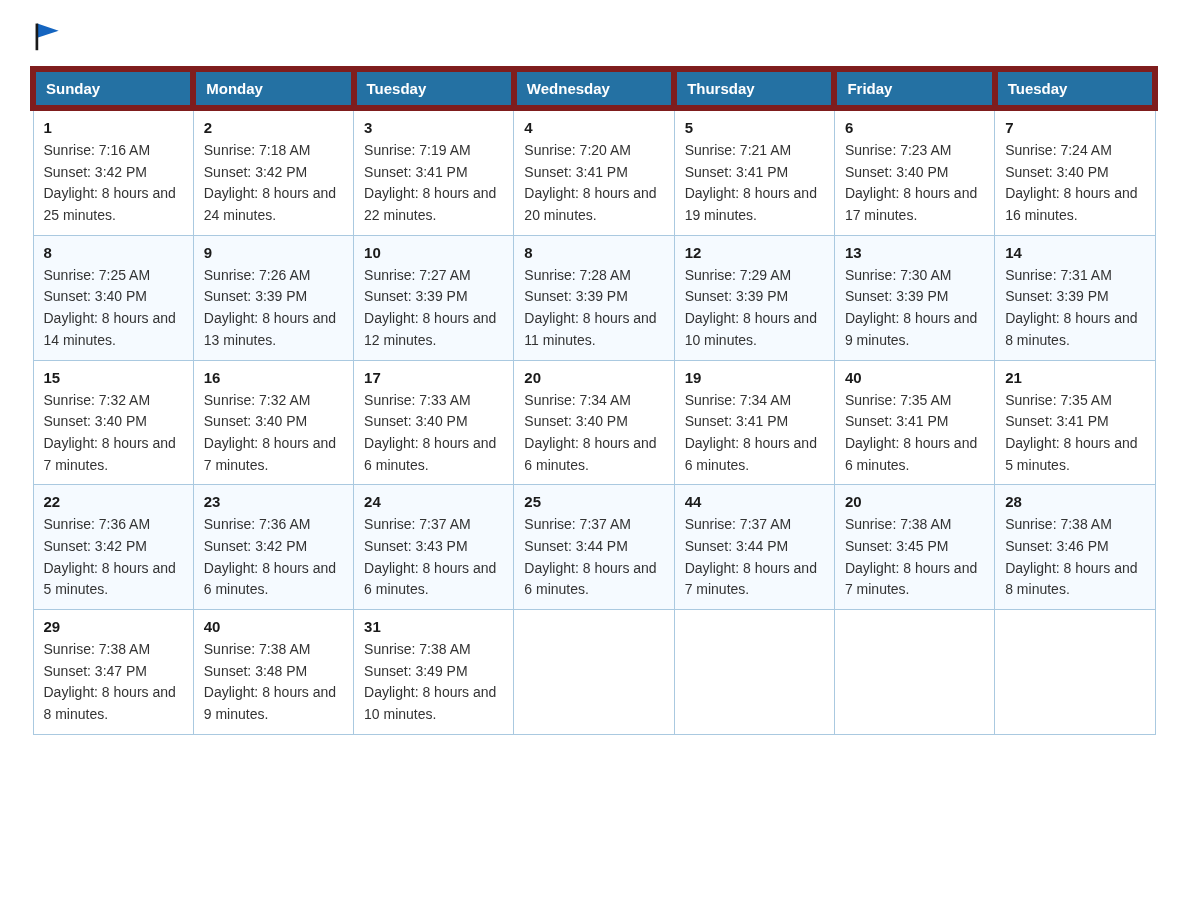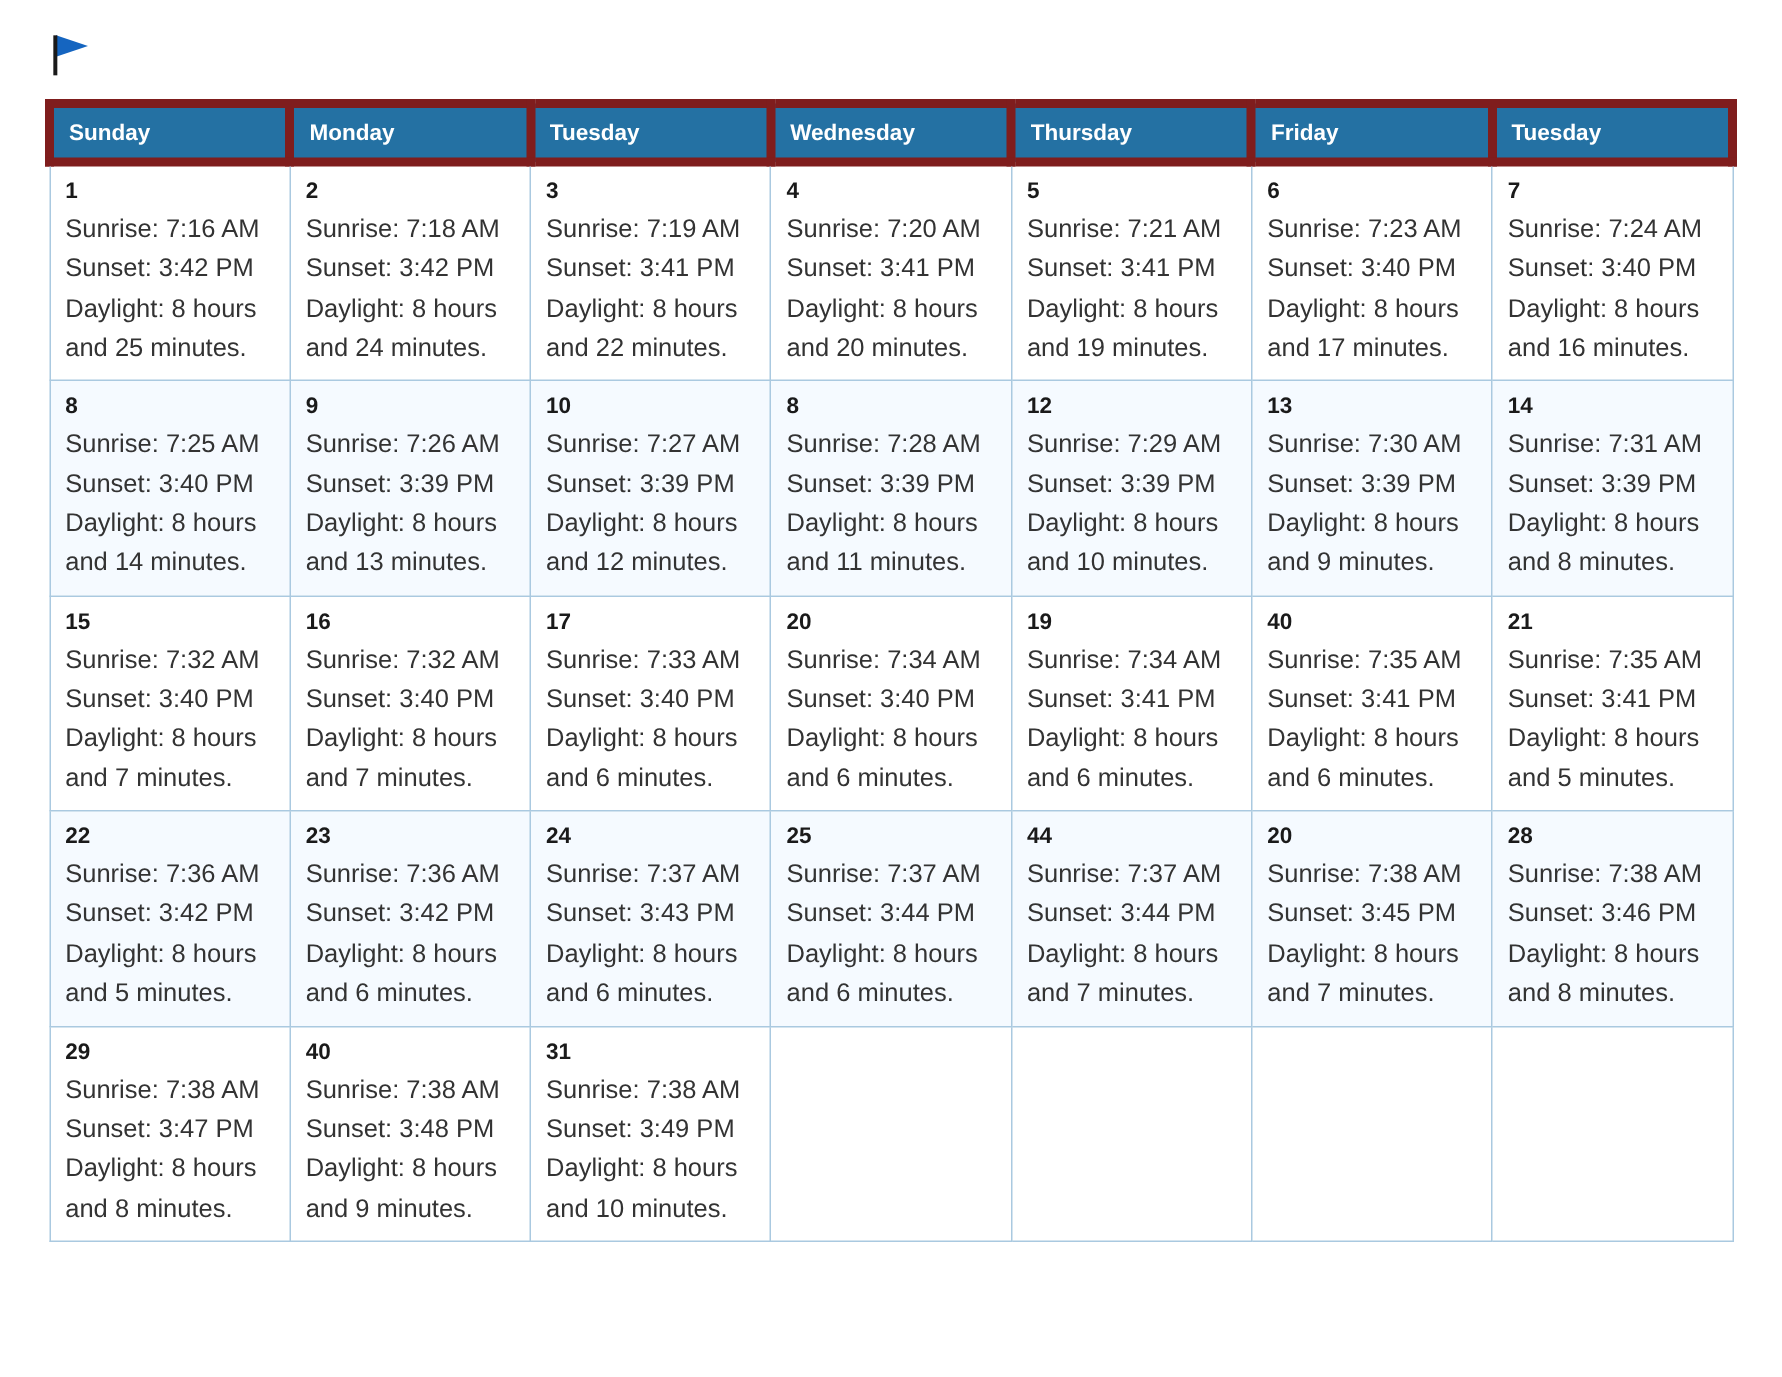--- a/index.html
+++ b/index.html
@@ -66,21 +66,21 @@
     .calendar tr:nth-child(even) td {
       background: #f5faff;
     }
     .day-number {
       font-size: 15px;
       font-weight: bold;
       color: #1a1a1a;
       margin-bottom: 4px;
     }
     .day-info {
-      font-size: 17px;
+      font-size: 14px;
       color: #333;
       line-height: 1.55;
     }
     .empty-cell {
       background: #fff !important;
     }
     .logo-wrapper {
       display: flex;
       flex-direction: column;
       align-items: flex-start;

